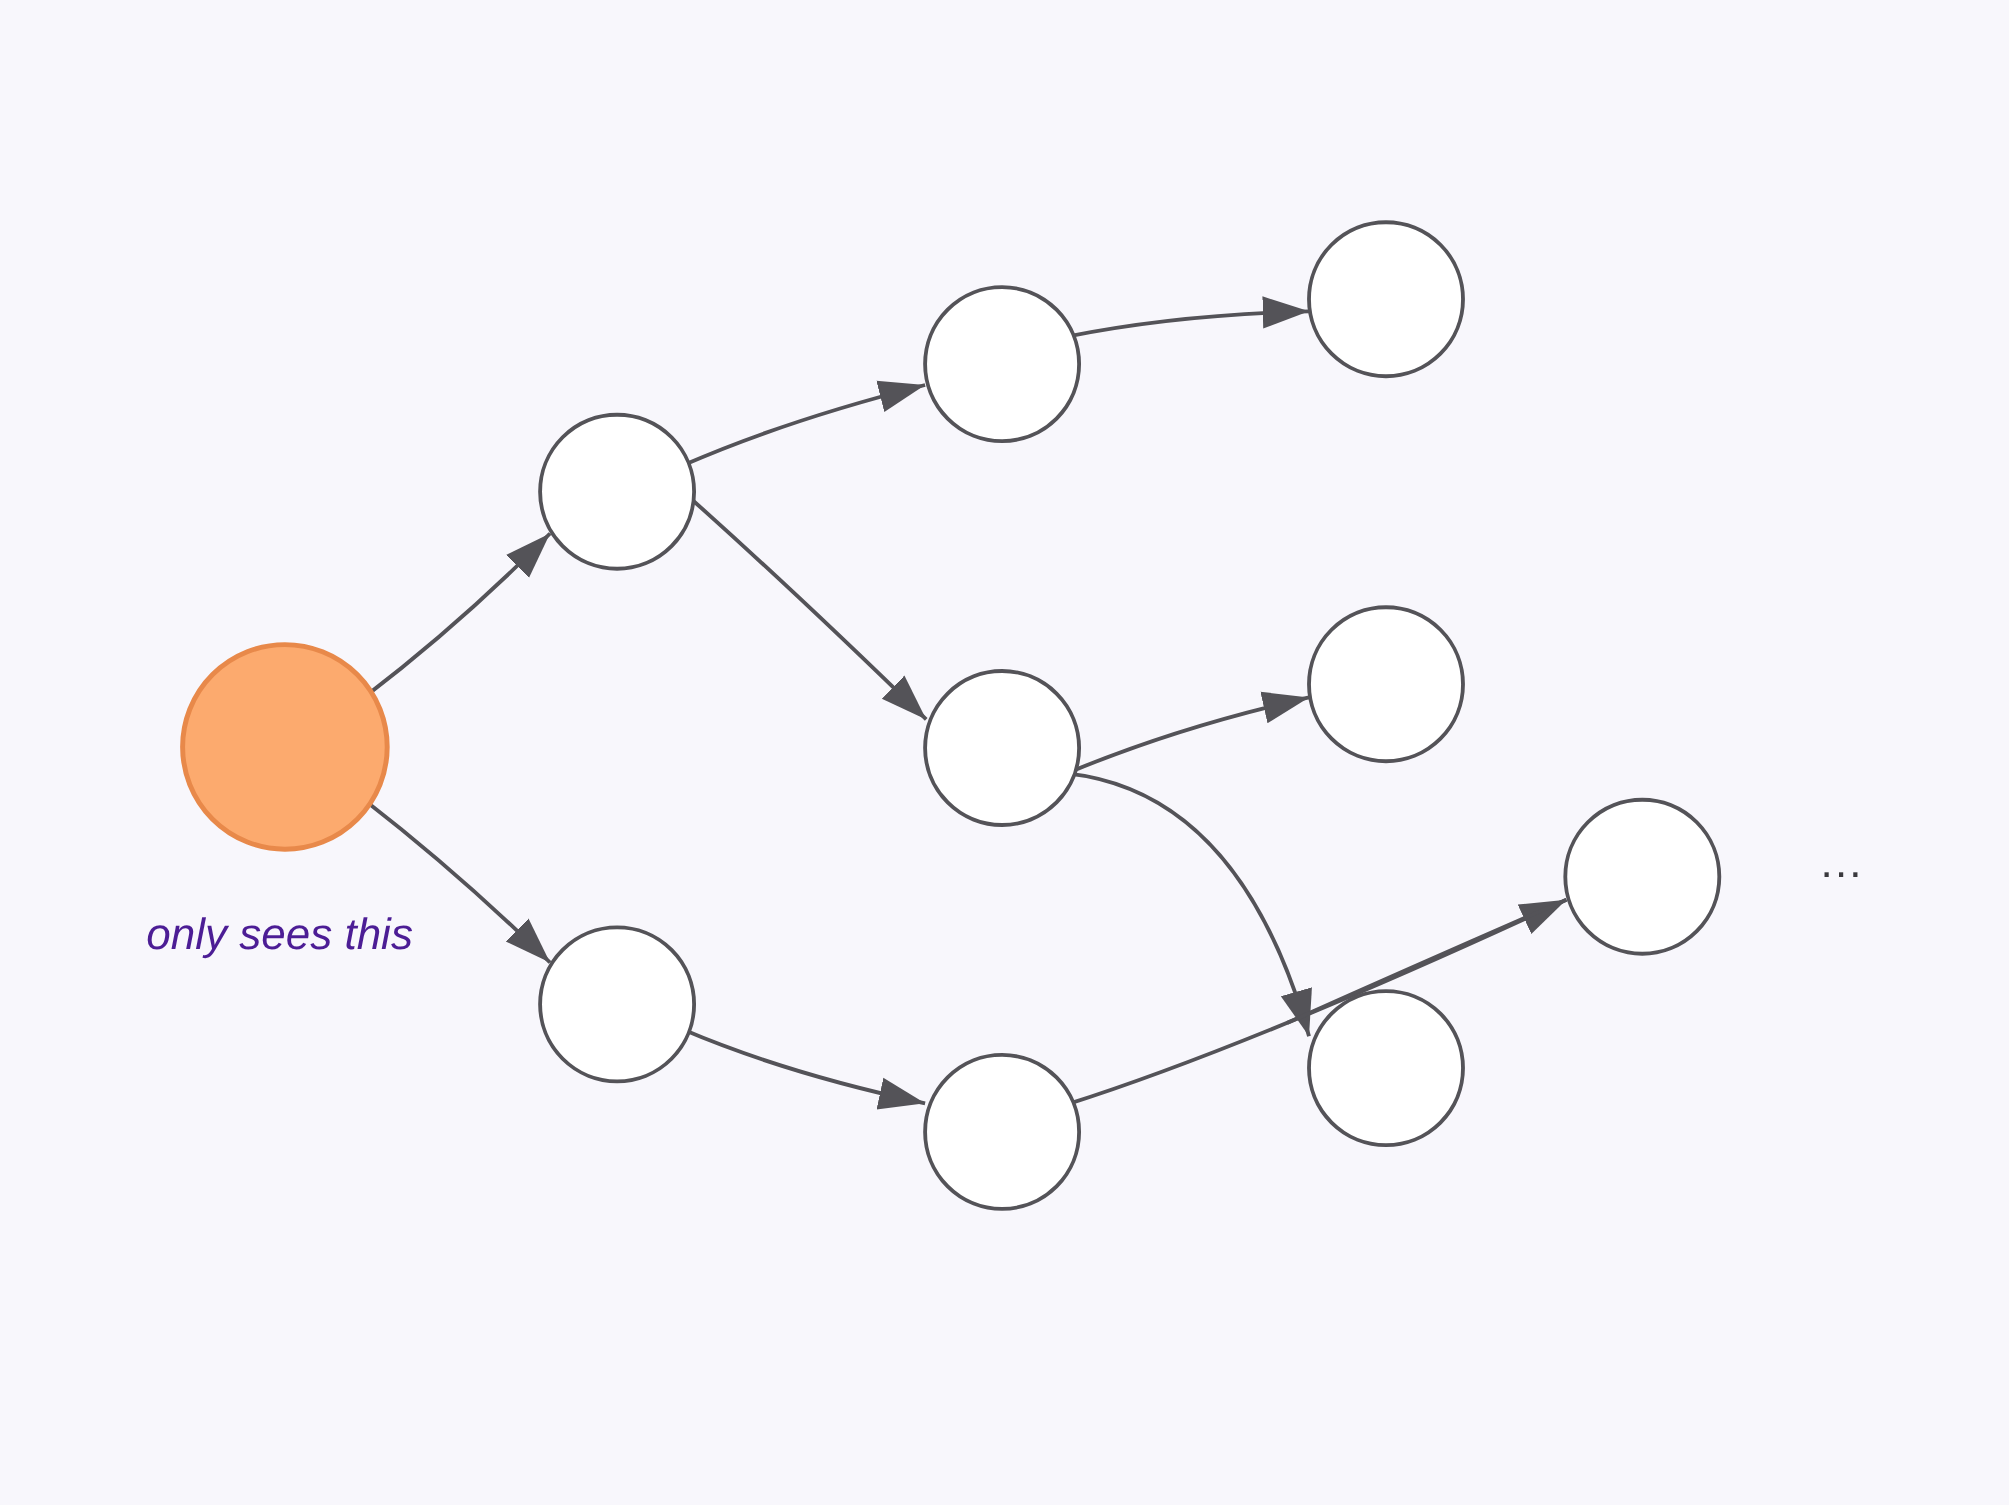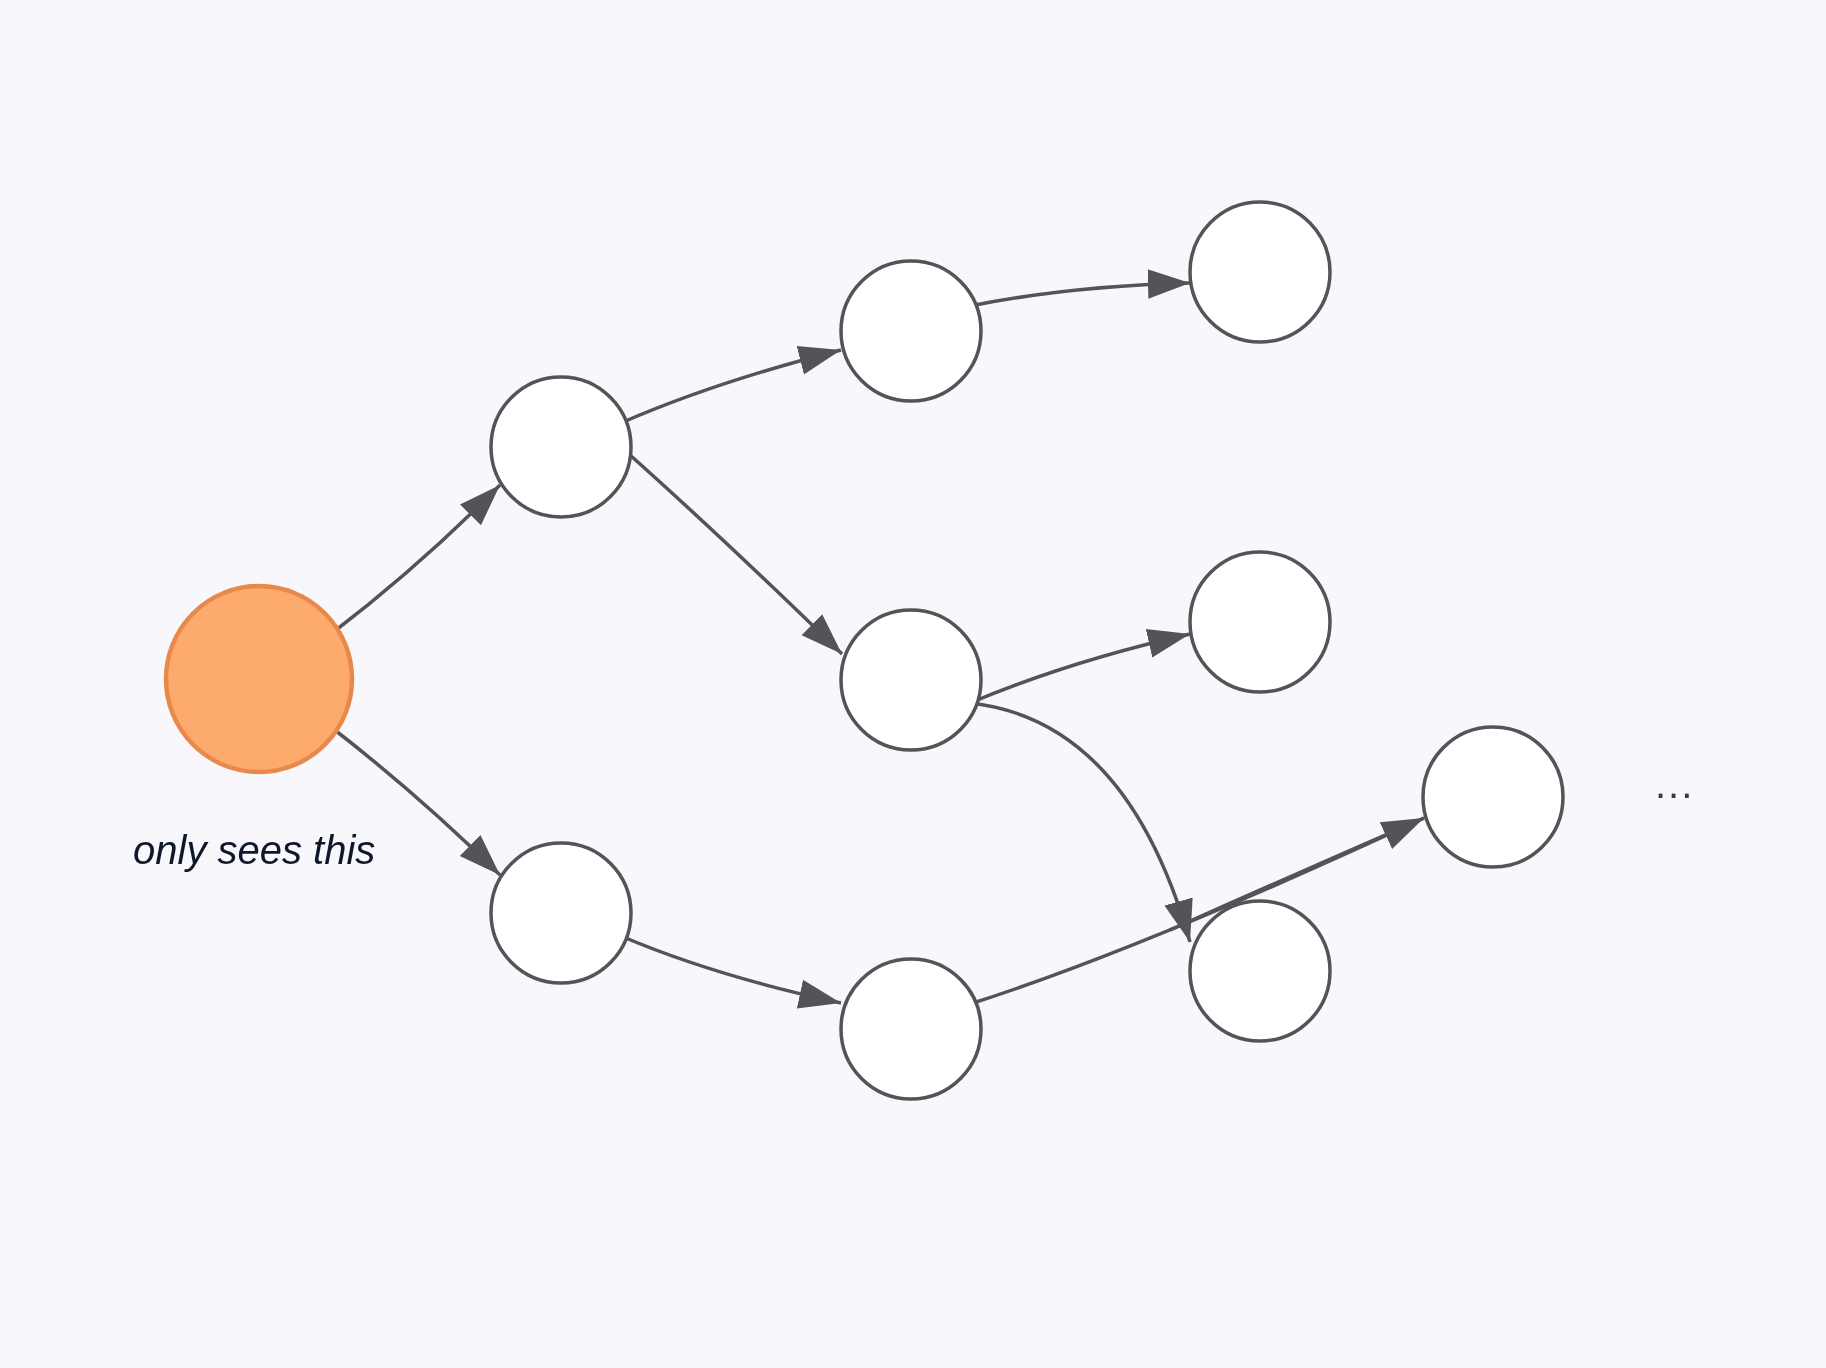--- a/index.html
+++ b/index.html
@@ -1,18 +1,18 @@
 <!DOCTYPE html>
 <html><head>
 <meta charset="utf-8">
 <style>
   html, body { margin: 0; padding: 0; }
   body { width: 1826px; height: 1368px; background: #F8F7FC; overflow: hidden; position: relative; }
   svg { position: absolute; left: 0; top: 0; }
-  .label { position: absolute; font-family: "Liberation Sans", sans-serif; font-style: italic; font-size: 40px; color: #0f172a; white-space: nowrap; }
+  .label { position: absolute; font-family: "Liberation Sans", sans-serif; font-style: italic; font-size: 40px; color: #4c1d95; white-space: nowrap; }
   .ellipsis { position: absolute; font-family: "Liberation Sans", sans-serif; font-size: 40px; color: #3a393e; letter-spacing: 2px; }
 </style>
 </head>
 <body>
 
 <svg width="1826" height="1368" viewBox="0 0 1826 1368">
   <defs>
     <marker id="arrow" viewBox="0 0 10 10" refX="10" refY="5" markerWidth="9" markerHeight="9" markerUnits="userSpaceOnUse" orient="auto">
       <path d="M0,0 L10,5 L0,10 z" fill="#545358"></path>
     </marker>

